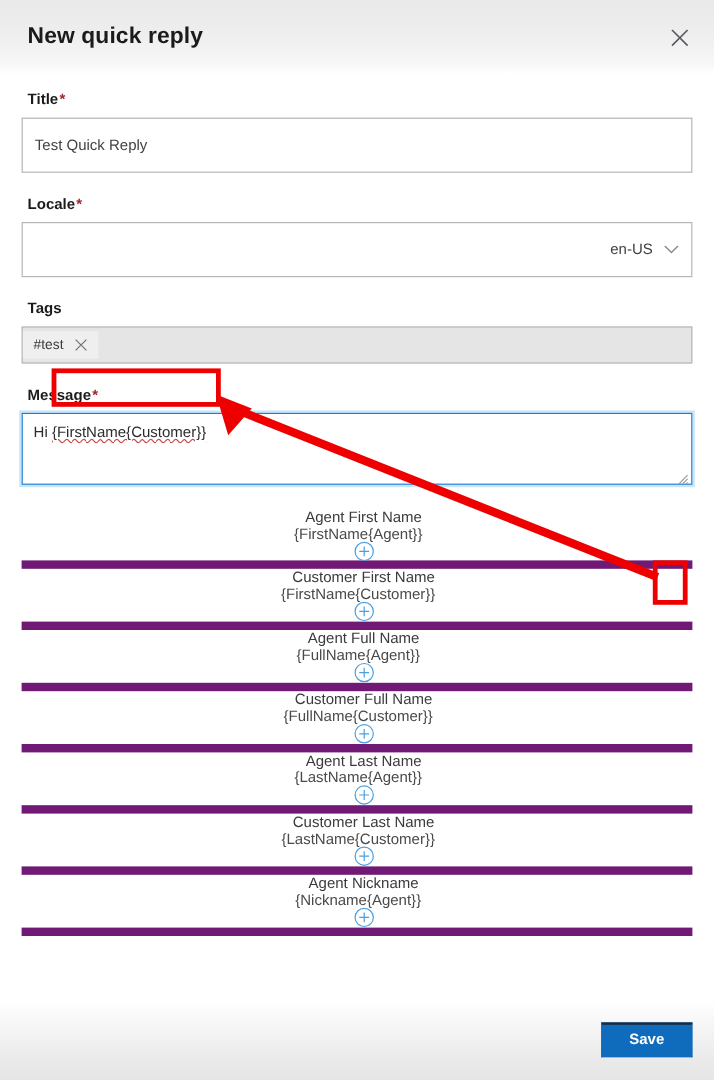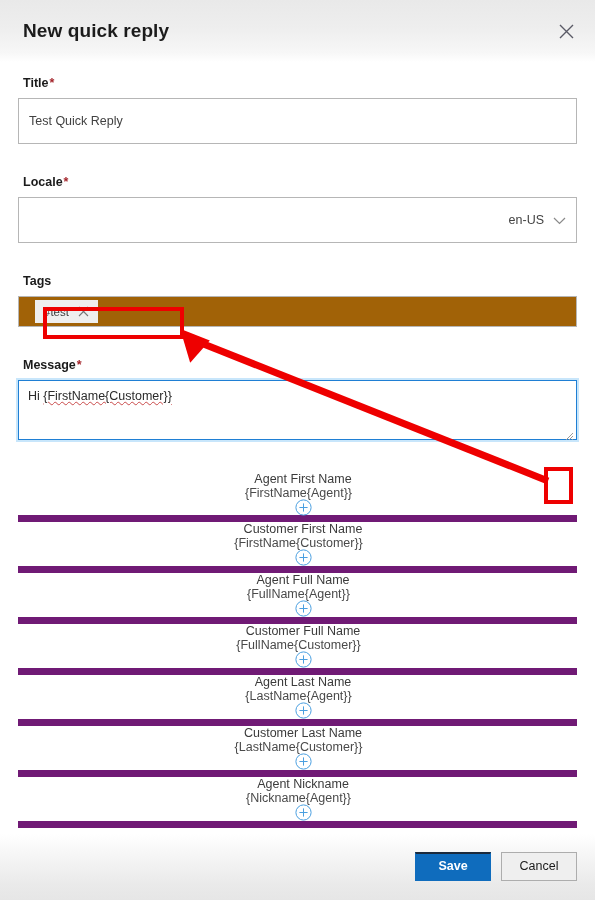--- a/index.html
+++ b/index.html
@@ -65,21 +65,21 @@
 
   .field-label {
     font-size: 12.5px;
     font-weight: 600;
     color: #1b1b1b;
     margin: 0 0 7px 5px;
     line-height: 1.2;
   }
   .req-star { color: #a4262c; font-weight: 600; padding-left: 1px; }
 
-  .field-block { margin-bottom: 31px; }
+  .field-block { margin-bottom: 19px; }
   .field-block.first { margin-top: 14px; }
 
   .text-input {
     width: 100%;
     height: 46px;
     border: 1px solid #b6b6b6;
     background: #ffffff;
     font-family: "Liberation Sans", sans-serif;
     font-size: 12.5px;
     color: #424242;
@@ -97,24 +97,24 @@
     transform: translateY(-50%);
     pointer-events: none;
     display: block;
   }
 
   
   .tags-box {
     width: 100%;
     min-height: 31px;
     border: 1px solid #b6b6b6;
-    background: #a16207;
-    display: flex;
-    align-items: center;
-    padding: 3px 16px;
+    background: #e5e5e5;
+    display: flex;
+    align-items: center;
+    padding: 3px 0;
   }
   .tag-chip {
     display: inline-flex;
     align-items: center;
     gap: 9px;
     background: #efefef;
     height: 23px;
     padding: 0 8px 0 9px;
     font-size: 11.5px;
     color: #3b3b3b;
@@ -416,21 +416,20 @@
             </svg>
           </span>
         </button>
       </div>
 
     </div>
   </div>
 
   <div class="dlg-footer">
     <button class="btn btn-primary">Save</button>
-    <button class="btn btn-secondary">Cancel</button>
   </div>
 
   <svg id="annotations" viewBox="0 0 595 900">
     <rect x="45" y="309" width="137" height="28" fill="none" stroke="#ee0000" stroke-width="4"></rect>
     <rect x="546" y="469" width="25" height="33" fill="none" stroke="#ee0000" stroke-width="4"></rect>
     <line x1="548" y1="481" x2="196" y2="341" stroke="#ee0000" stroke-width="7"></line>
     <polygon points="176,334 208,334 198,362" fill="#ee0000" transform="rotate(21.7 192 342)"></polygon>
   </svg>
 
 </div>

